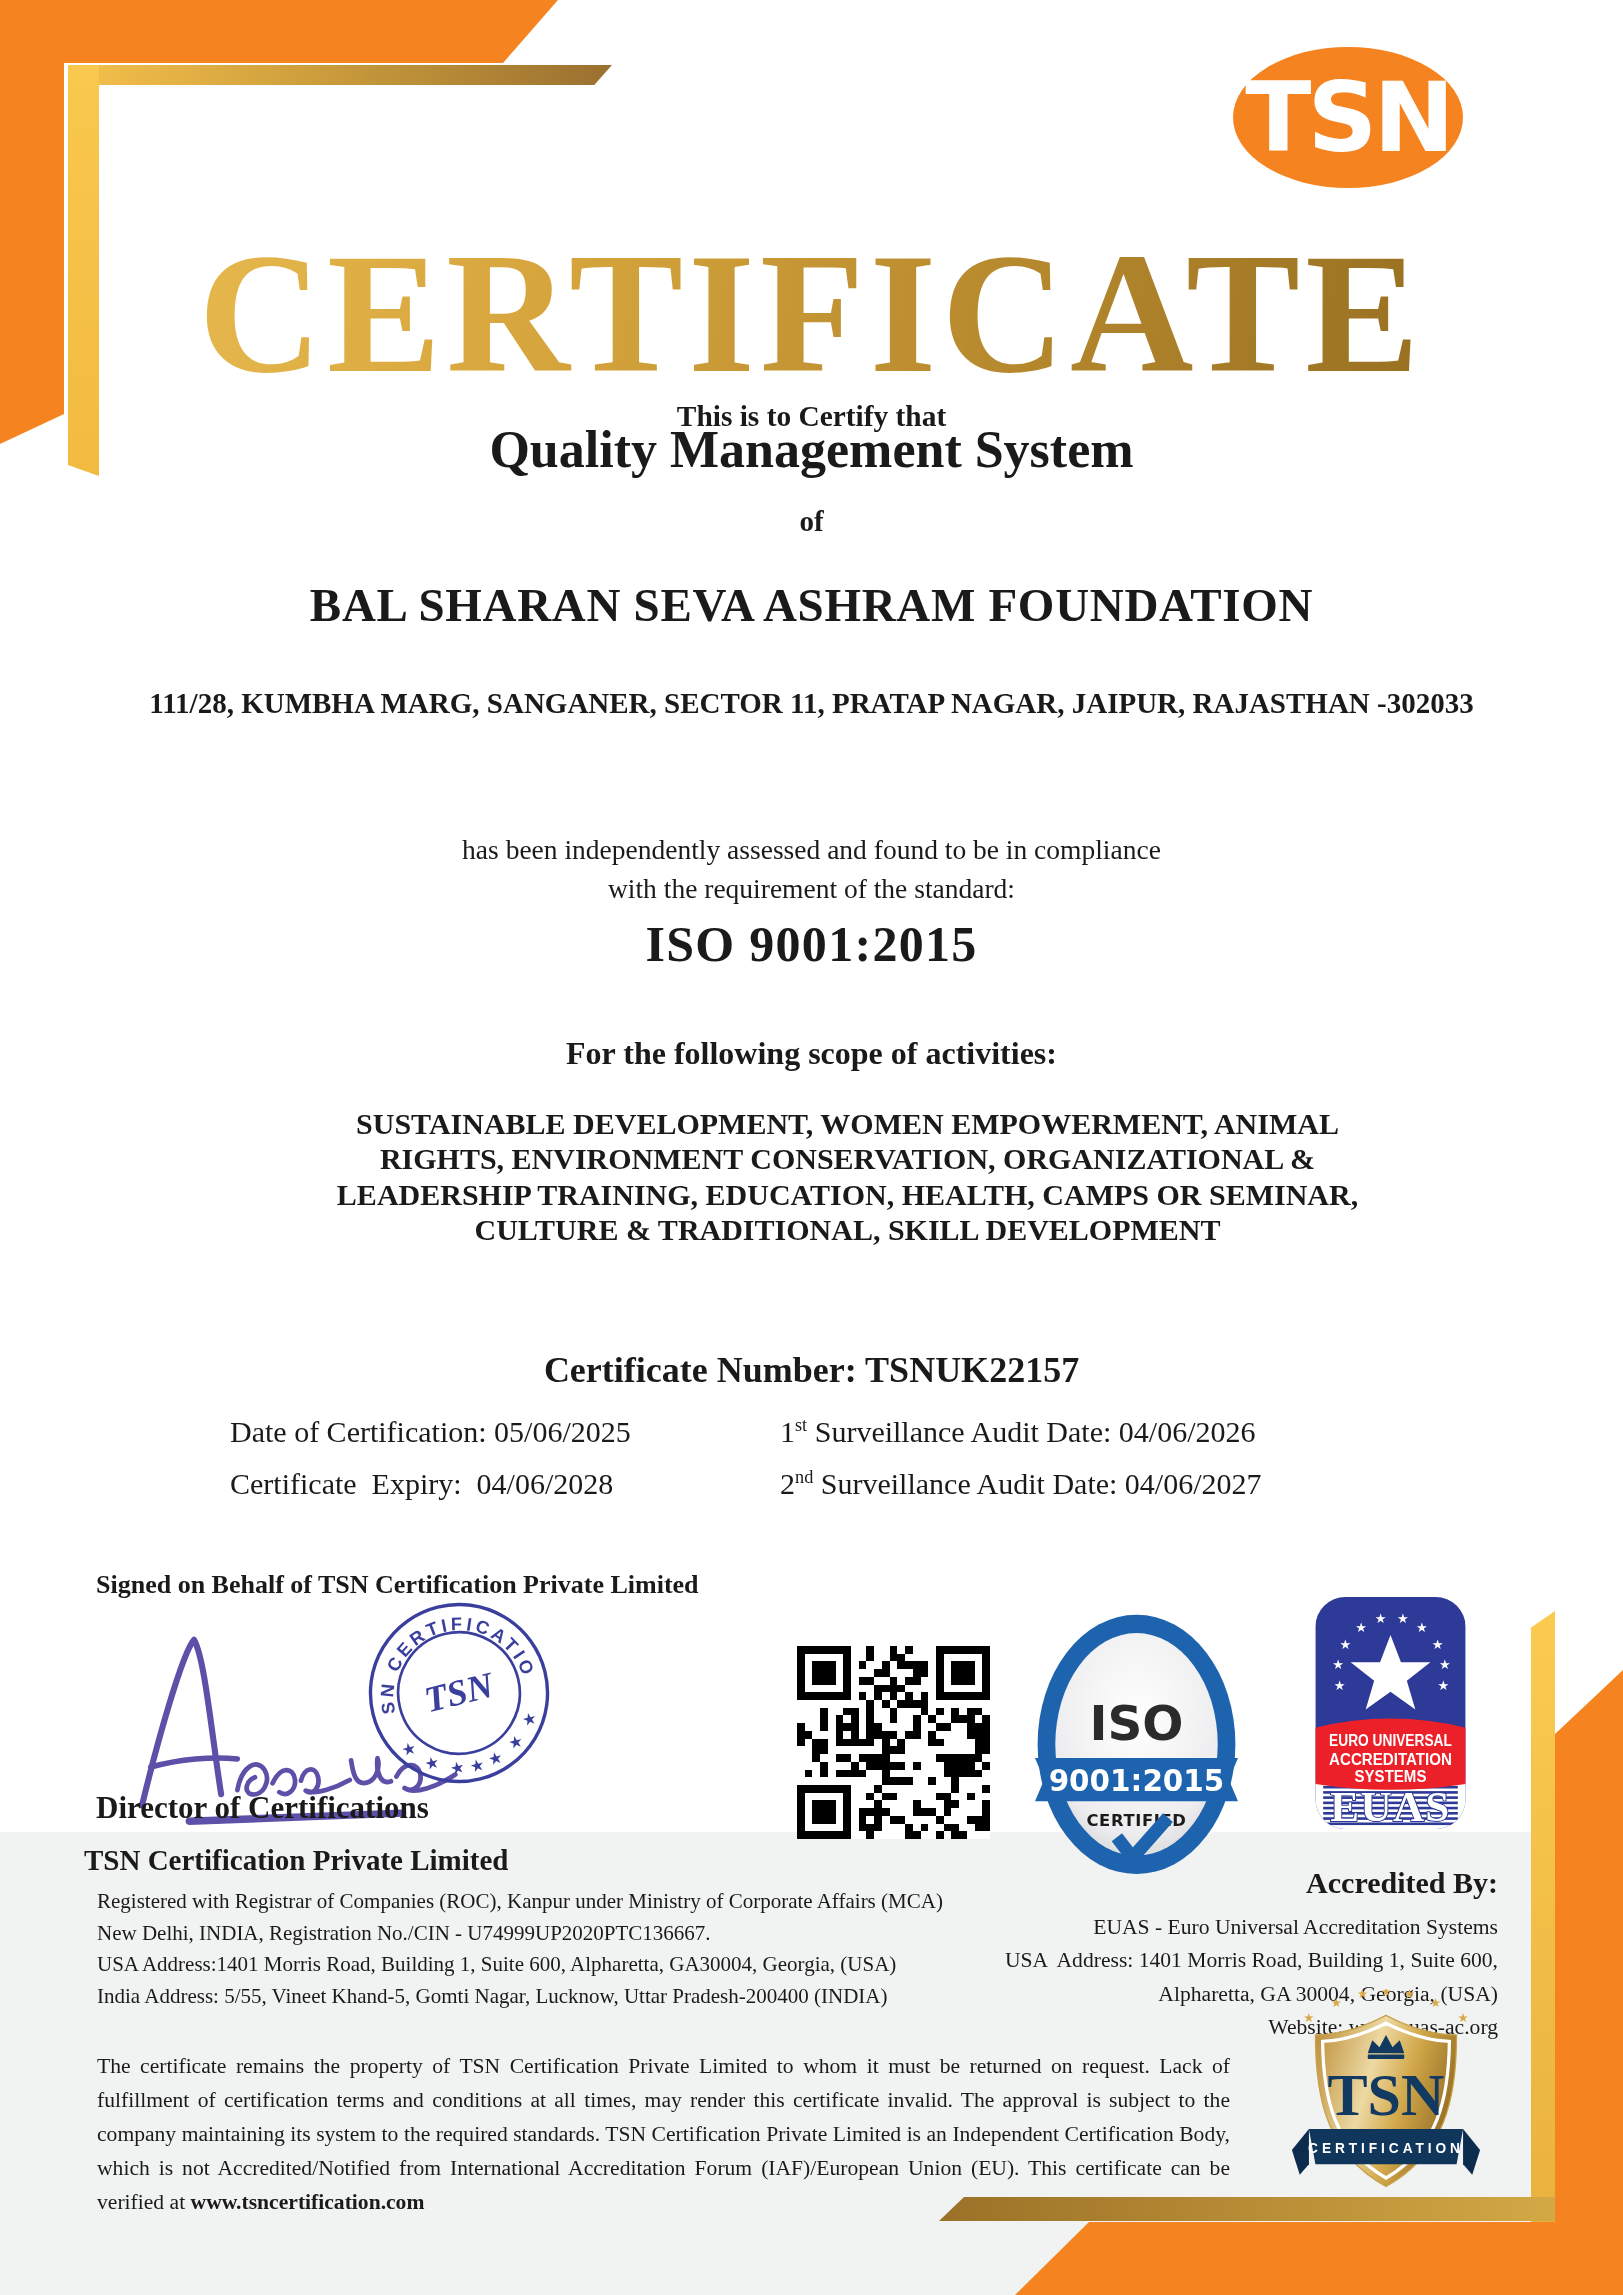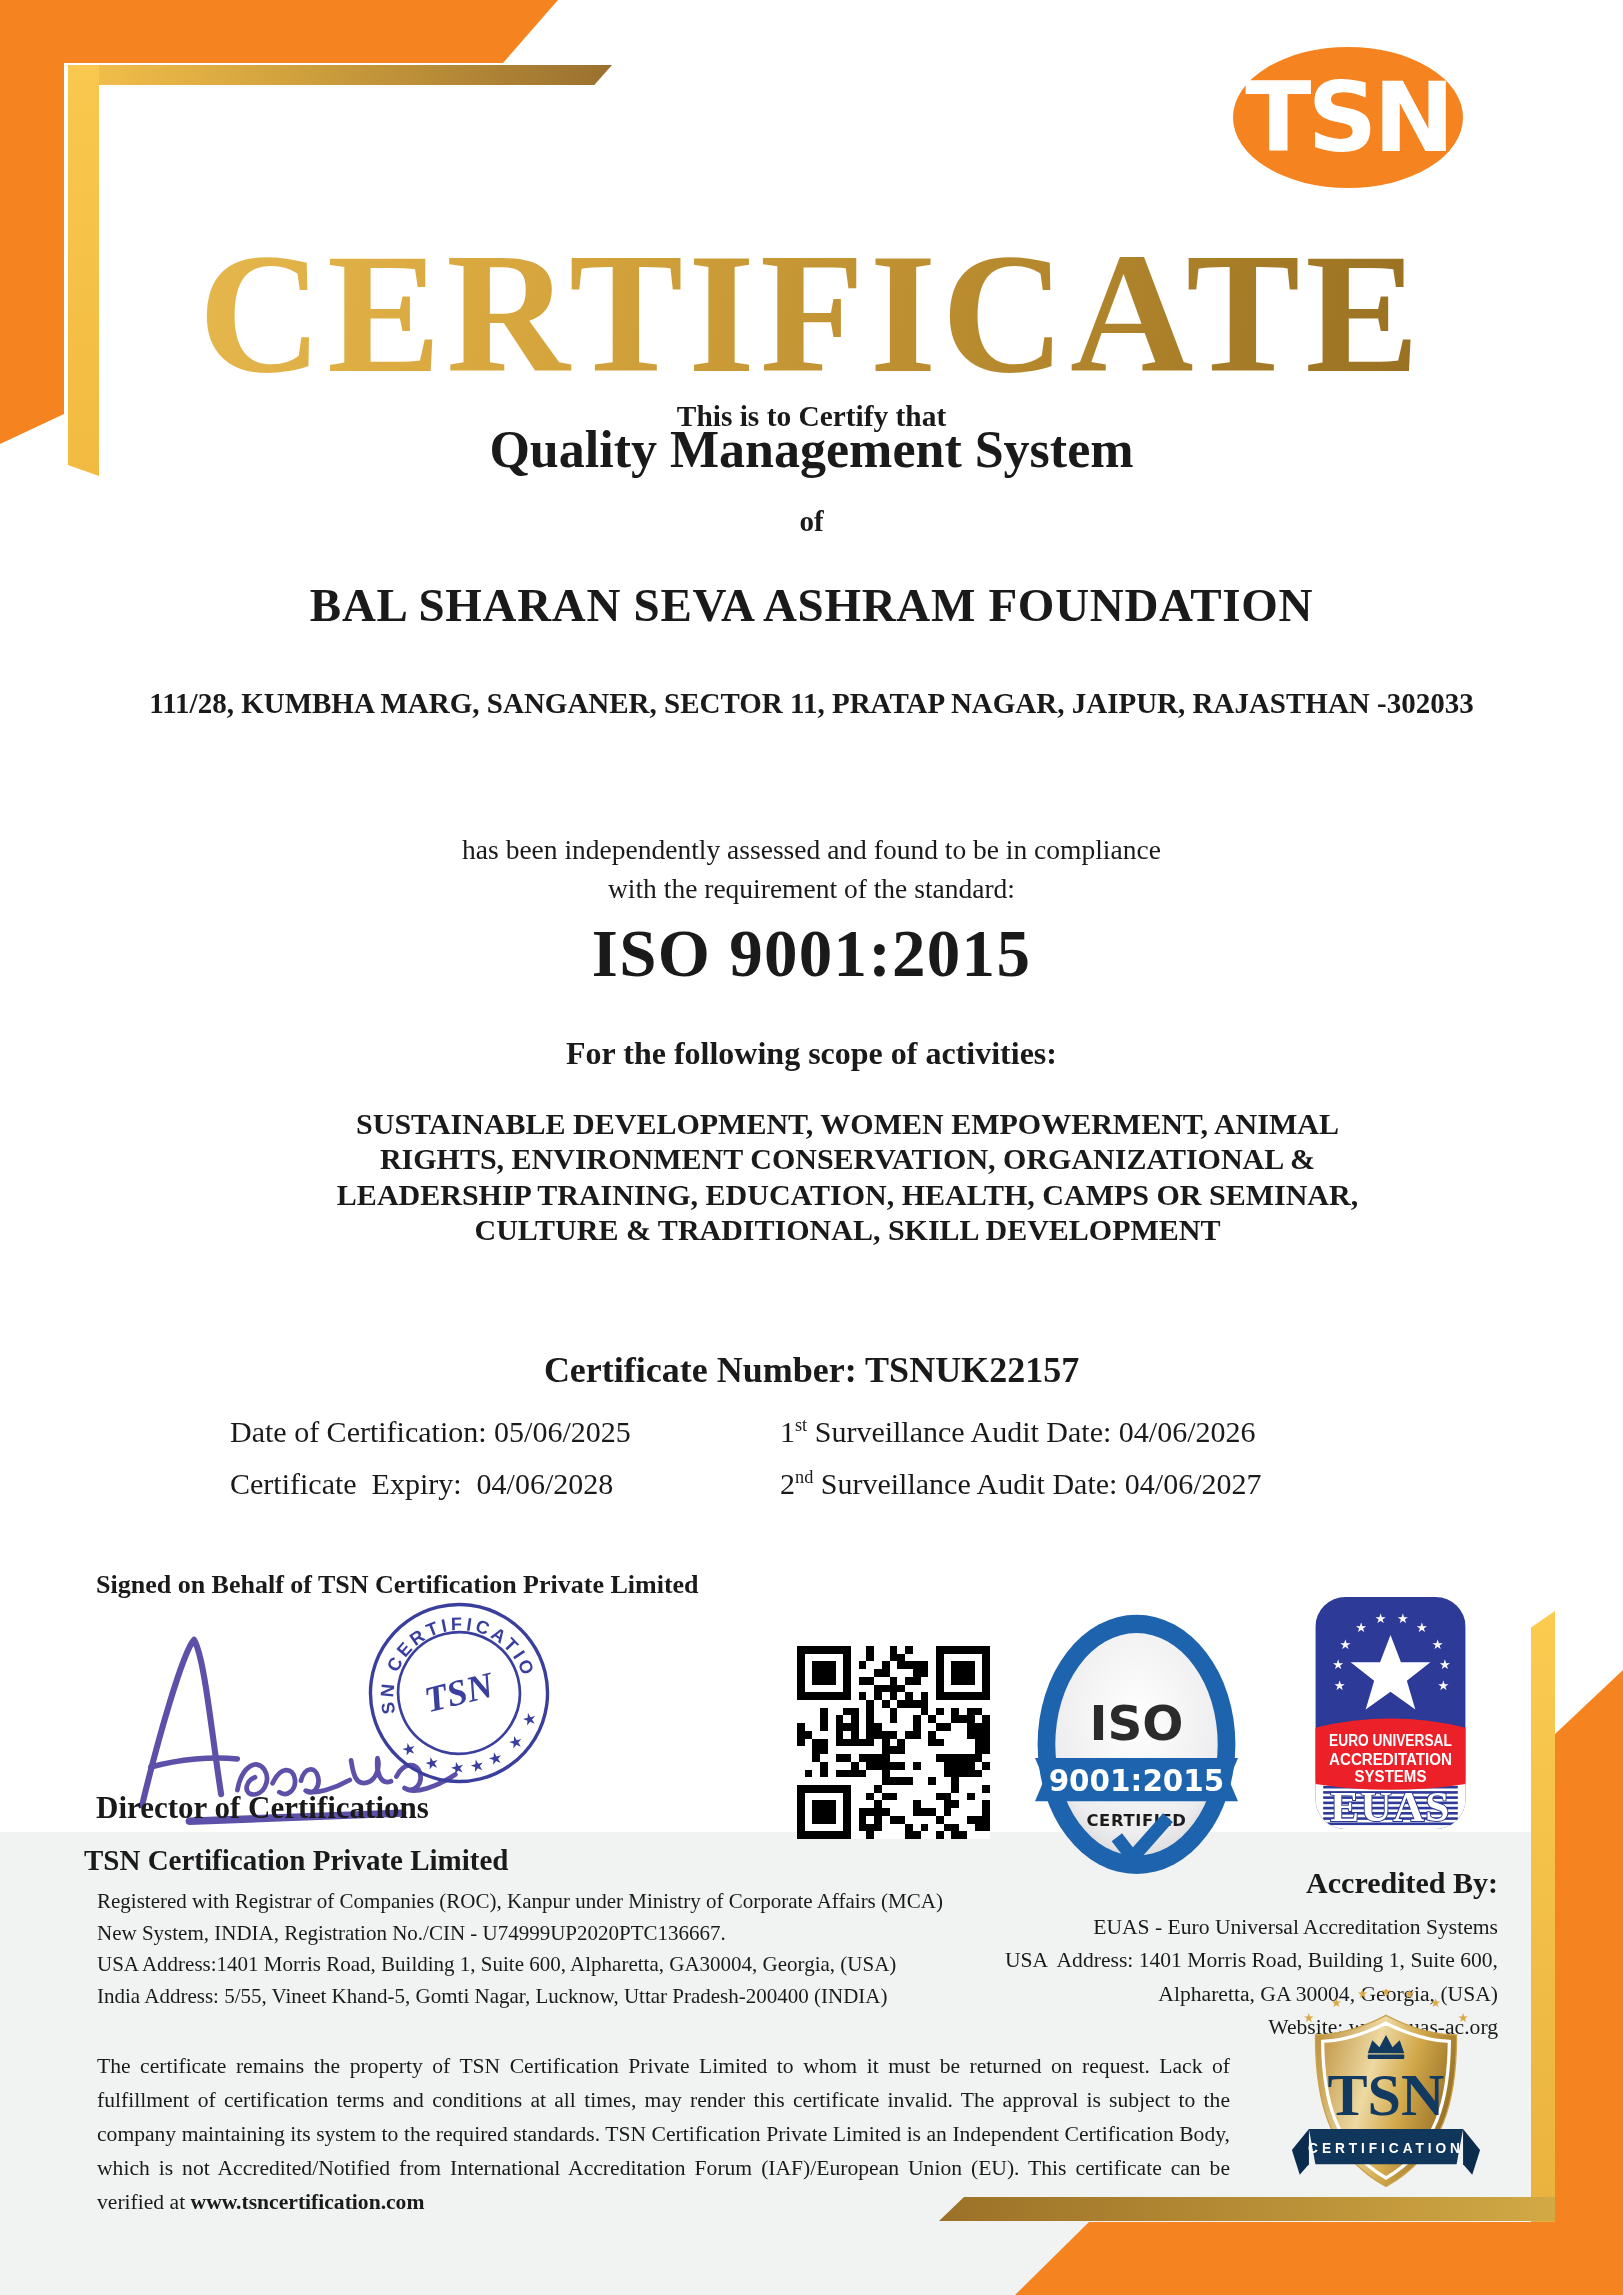--- a/index.html
+++ b/index.html
@@ -43,21 +43,21 @@
       -webkit-background-clip:text;background-clip:text;color:transparent;}
 
   
   .certify{top:400px;font-size:29.4px;}
   .qms{top:420px;font-size:52px;}
   .of{top:505px;font-size:29px;}
   .company{top:578px;font-size:47px;letter-spacing:0.7px;}
   .address{top:687px;font-size:29px;}
   .assessed1{top:834px;font-size:27.5px;}
   .assessed2{top:873px;font-size:27.5px;}
-  .iso{top:915px;font-size:67px;letter-spacing:1.3px;}
+  .iso{top:915px;font-size:50px;letter-spacing:1.3px;}
   .scopehead{top:1035px;font-size:32px;}
   .scope{top:1106px;font-size:30px;font-weight:bold;line-height:1.18;margin-left:36px;}
   .certnum{top:1349px;font-size:36px;}
   .date-cell{position:absolute;font-size:30px;white-space:pre-wrap;}
   .date-cell sup{font-size:18.3px;}
 
   
   .signed{left:96px;top:1570px;font-size:26px;}
   .director{left:96px;top:1790px;font-size:31px;}
 
@@ -507,21 +507,21 @@
         <text x="115" y="257" font-size="26" textLength="188" lengthAdjust="spacingAndGlyphs">ACCREDITATION</text>
         <text x="115" y="283" font-size="26" textLength="110" lengthAdjust="spacingAndGlyphs">SYSTEMS</text>
       </g>
       <text x="115" y="342" text-anchor="middle" font-family="Liberation Serif, serif" font-size="66" font-weight="bold" letter-spacing="2" fill="#ffffff" stroke="#2E3A97" stroke-width="3" paint-order="stroke">EUAS</text>
     </g>
   </svg>
 
   <div class="abs f-head b">TSN Certification Private Limited</div>
   <div class="abs f-lines">
     <div>Registered with Registrar of Companies (ROC), Kanpur under Ministry of Corporate Affairs (MCA)</div>
-    <div>New System, INDIA, Registration No./CIN - U74999UP2020PTC136667.</div>
+    <div>New Delhi, INDIA, Registration No./CIN - U74999UP2020PTC136667.</div>
     <div>USA Address:1401 Morris Road, Building 1, Suite 600, Alpharetta, GA30004, Georgia, (USA)</div>
     <div>India Address: 5/55, Vineet Khand-5, Gomti Nagar, Lucknow, Uttar Pradesh-200400 (INDIA)</div>
   </div>
 
   <div class="acc-head b">Accredited By:</div>
   <div class="acc-lines">
     <div class="pre">EUAS - Euro Universal Accreditation Systems</div>
     <div class="pre">USA  Address: 1401 Morris Road, Building 1, Suite 600,</div>
     <div class="pre">Alpharetta, GA 30004, Georgia, (USA)</div>
     <div class="pre">Website: www.euas-ac.org</div>

